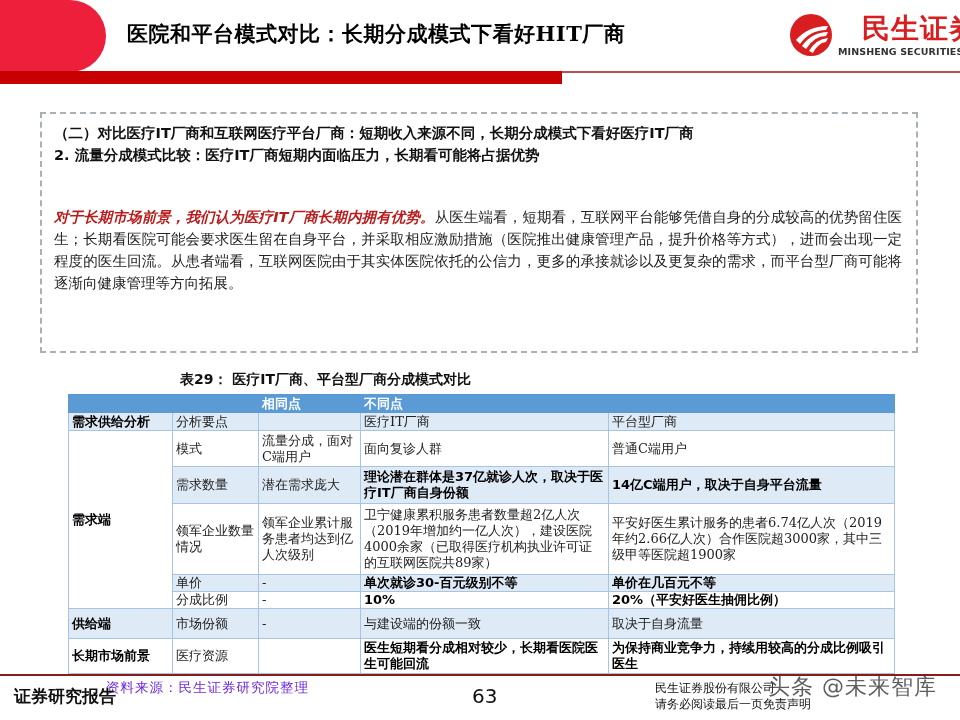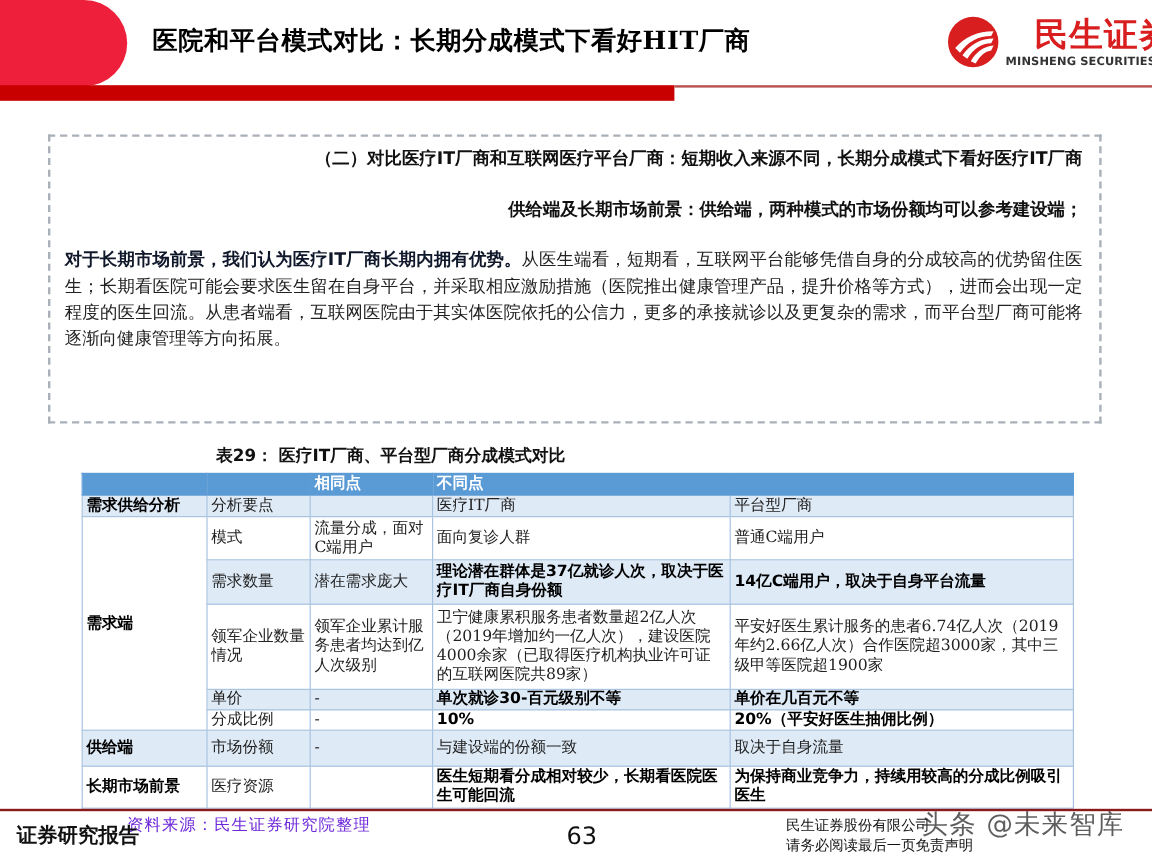--- a/index.html
+++ b/index.html
@@ -13,23 +13,23 @@
     .hdr-thin { position: absolute; left: 562px; top: 71px; width: 398px; height: 2px; background: #b85050; }
     .logo { position: absolute; left: 790px; top: 10px; width: 170px; height: 52px; }
     .logo-circle { position: absolute; left: 0; top: 4px; width: 42px; height: 42px; border-radius: 50%; background: #d81e1e; overflow: hidden; }
     .logo-circle svg { position: absolute; left: 0; top: 0; }
     .logo-cn { position: absolute; left: 48px; top: 0; font-size: 28px; font-weight: bold; color: #d81e1e; letter-spacing: 1px; white-space: nowrap; font-family: "DejaVu Sans", sans-serif; margin-left: 24px; }
     .logo-en { position: absolute; left: 48px; top: 36px; font-size: 9.5px; font-weight: bold; color: #333; white-space: nowrap; letter-spacing: 0.1px; }
 
     
     .box { position: absolute; left: 40px; top: 112px; width: 878px; height: 241px; border: 2px dashed #a9b0b8; padding: 8px 14px 0 12px; }
     .box .line { font-size: 14.5px; line-height: 22px; white-space: nowrap; }
-    .box .b { font-weight: bold; text-align: right; }
+    .box .b { font-weight: bold; }
     .box .para { font-size: 14.5px; line-height: 22px; font-family: "DejaVu Serif", "Liberation Serif", serif; color: #222; text-align: justify; }
-    .box .para .b { font-family: "DejaVu Sans", sans-serif; color: #0f172a; }
+    .box .para .b { font-family: "DejaVu Sans", sans-serif; color: #b91c1c; font-style: italic; }
     .gap { height: 20px; }
 
     
     .tcap { position: absolute; left: 180px; top: 371px; font-size: 14px; font-weight: bold; white-space: nowrap; }
     table.tbl { position: absolute; left: 68px; top: 394px; width: 826px; border-collapse: collapse; table-layout: fixed; font-size: 13px; }
     .tbl td { border: 1px solid #a9c4e0; text-align: left; vertical-align: middle; padding: 0 3px; line-height: 16px; font-family: "DejaVu Serif", "Liberation Serif", serif; color: #222; }
     .tbl tr.head td { background: #5b9bd5; color: #fff; font-weight: bold; font-family: "DejaVu Sans", sans-serif; height: 18px; border-color: #5b9bd5; }
     .tbl tr.lb td.c { background: #deeaf6; }
     .tbl td.bold { font-weight: bold; font-family: "DejaVu Sans", sans-serif; color: #000; }
     .tbl td.white { background: #fff !important; }
@@ -56,22 +56,22 @@
       <path d="M12 32 Q22 18 38 18 L36 22 Q24 22 16 35 Z" fill="#fff"></path>
       <path d="M19 37 Q26 25 38 24 L36 28 Q28 29 23 39 Z" fill="#fff"></path>
     </svg>
   </div>
   <div class="logo-cn">民生证券</div>
   <div class="logo-en">MINSHENG SECURITIES</div>
 </div>
 
 <div class="box">
   <div class="line b">（二）对比医疗IT厂商和互联网医疗平台厂商：短期收入来源不同，长期分成模式下看好医疗IT厂商</div>
+  <div class="line b">2. 流量分成模式比较：医疗IT厂商短期内面临压力，长期看可能将占据优势</div>
   <div class="gap"></div>
-  <div class="line b">供给端及长期市场前景：供给端，两种模式的市场份额均可以参考建设端；</div>
   <div class="gap"></div>
   <div class="para"><span class="b">对于长期市场前景，我们认为医疗IT厂商长期内拥有优势。</span><span>从医生端看，短期看，互联网平台能够凭借自身的分成较高的优势留住医生；长期看医院可能会要求医生留在自身平台，并采取相应激励措施（医院推出健康管理产品，提升价格等方式），进而会出现一定程度的医生回流。从患者端看，互联网医院由于其实体医院依托的公信力，更多的承接就诊以及更复杂的需求，而平台型厂商可能将逐渐向健康管理等方向拓展。</span></div>
 </div>
 
 <div class="tcap">表29：  医疗IT厂商、平台型厂商分成模式对比</div>
 <table class="tbl">
   <colgroup>
     <col style="width:104px">
       <col style="width:86px">
       <col style="width:102px">

